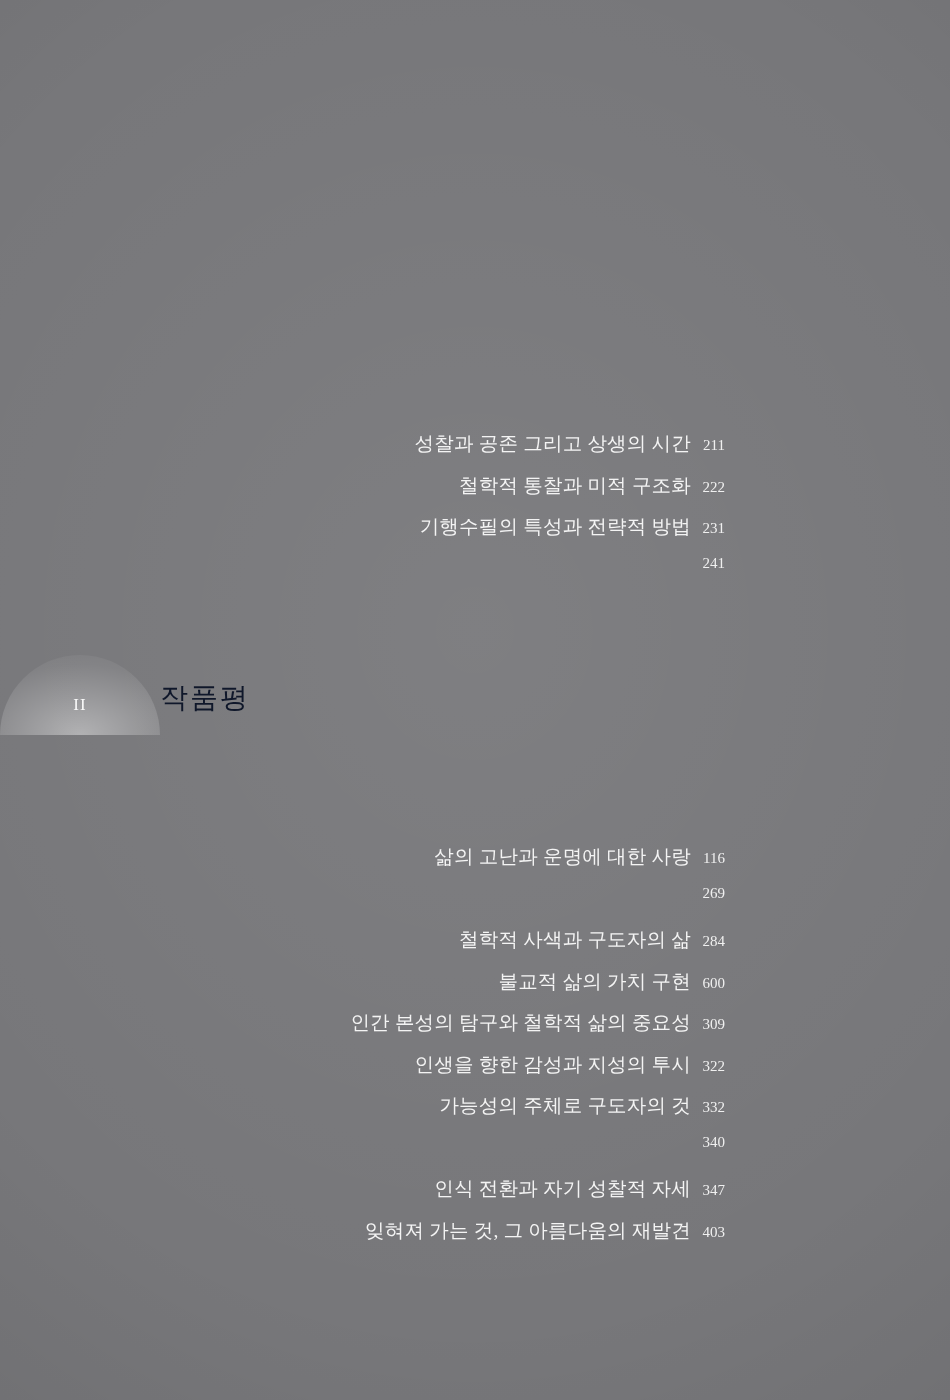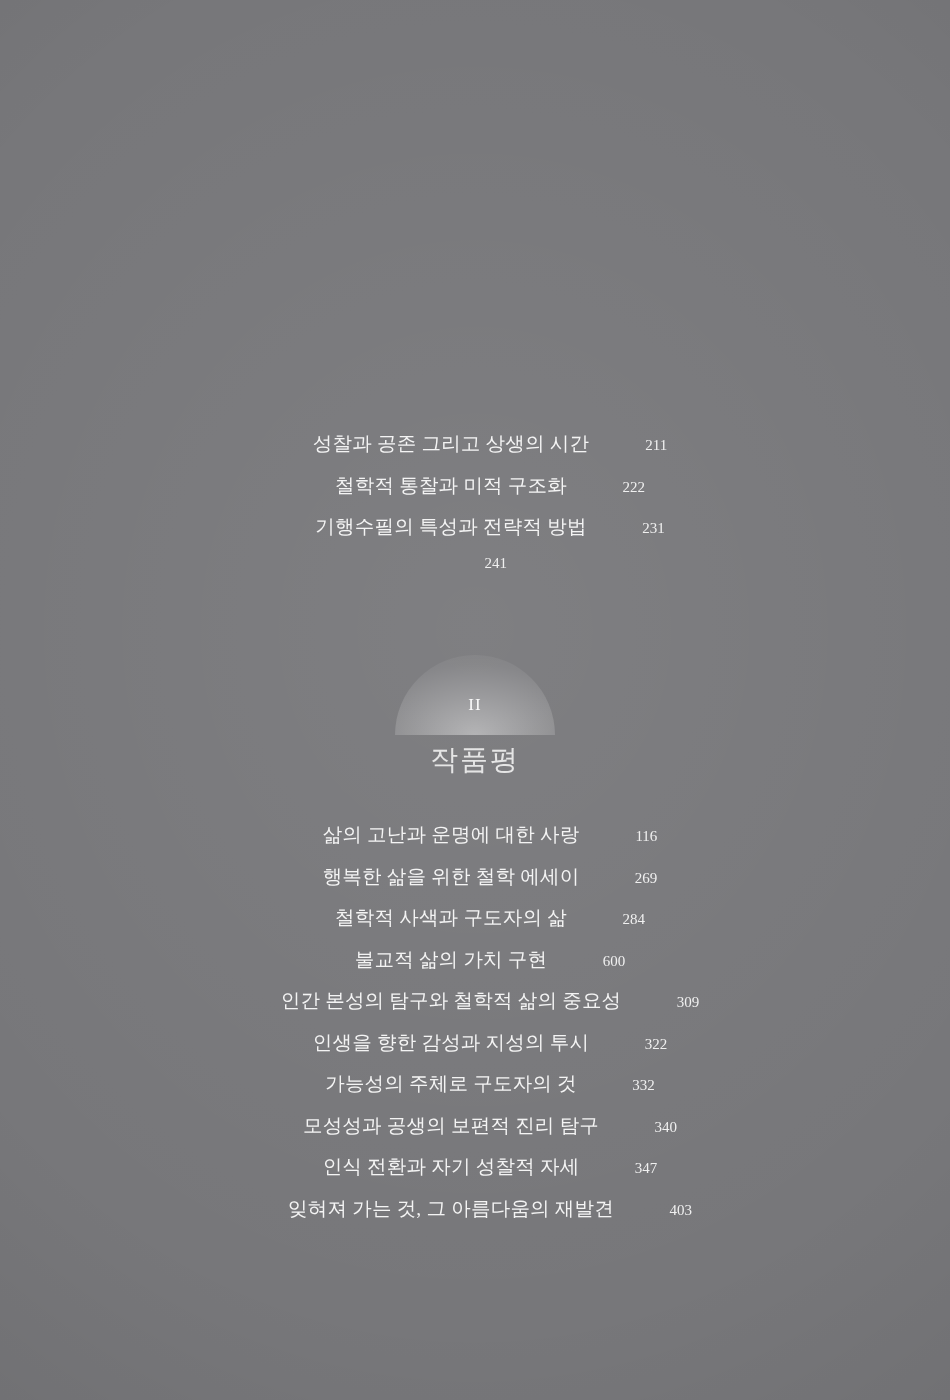--- a/index.html
+++ b/index.html
@@ -28,28 +28,27 @@
     right: 0;
     top: 0;
   }
 
   .toc-block {
     position: absolute;
     left: 255px;
     width: 470px;
   }
   #toc-block-one { top: 430px; }
-  #toc-block-two { top: 821px; }
+  #toc-block-two { top: 843px; }
 
   .toc-row {
     display: flex;
     align-items: baseline;
-    justify-content: center;
+    justify-content: flex-end;
     height: 41.5px;
-    gap: 44px;
   }
   .toc-title {
     font-size: 19.5px;
     letter-spacing: 0.2px;
     color: #f4f4f4;
     white-space: nowrap;
   }
   .toc-page {
     font-size: 15px;
     color: #f0f0f0;
@@ -58,21 +57,21 @@
     text-align: right;
   }
 
   
   .part-divider {
     position: absolute;
     left: 0;
     right: 0;
     top: 655px;
     display: flex;
-    flex-direction: column;
+    flex-direction: row;
     align-items: center;
   }
   .dome {
     width: 160px;
     height: 80px;
     border-top-left-radius: 80px 80px;
     border-top-right-radius: 80px 80px;
     background: radial-gradient(ellipse 100% 130% at 50% 100%, rgba(255,255,255,0.42) 0%, rgba(255,255,255,0.22) 38%, rgba(255,255,255,0.07) 68%, rgba(255,255,255,0.0) 100%);
     display: flex;
     align-items: flex-end;
@@ -83,21 +82,21 @@
     font-size: 17px;
     letter-spacing: 1px;
     color: #fafafa;
     position: relative;
     top: -20px;
   }
   .part-title {
     margin-top: 6px;
     font-size: 28px;
     letter-spacing: 2px;
-    color: #e5e5e5;
+    color: #0f172a;
   }
 </style>
 </head>
 <body>
 
 <div class="page"></div>
 
 <div class="content">
 
   <div class="toc-block" id="toc-block-one">
@@ -124,21 +123,20 @@
     </div>
     <div class="part-title">작품평</div>
   </div>
 
   <div class="toc-block" id="toc-block-two">
     <div class="toc-row">
       <span class="toc-title">삶의 고난과 운명에 대한 사랑</span>
       <span class="toc-page">116</span>
     </div>
     <div class="toc-row">
-      <span class="toc-title">행복한 삶을 위한 철학 에세이</span>
       <span class="toc-page">269</span>
     </div>
     <div class="toc-row">
       <span class="toc-title">철학적 사색과 구도자의 삶</span>
       <span class="toc-page">284</span>
     </div>
     <div class="toc-row">
       <span class="toc-title">불교적 삶의 가치 구현</span>
       <span class="toc-page">600</span>
     </div>
@@ -148,21 +146,20 @@
     </div>
     <div class="toc-row">
       <span class="toc-title">인생을 향한 감성과 지성의 투시</span>
       <span class="toc-page">322</span>
     </div>
     <div class="toc-row">
       <span class="toc-title">가능성의 주체로 구도자의 것</span>
       <span class="toc-page">332</span>
     </div>
     <div class="toc-row">
-      <span class="toc-title">모성성과 공생의 보편적 진리 탐구</span>
       <span class="toc-page">340</span>
     </div>
     <div class="toc-row">
       <span class="toc-title">인식 전환과 자기 성찰적 자세</span>
       <span class="toc-page">347</span>
     </div>
     <div class="toc-row">
       <span class="toc-title">잊혀져 가는 것, 그 아름다움의 재발견</span>
       <span class="toc-page">403</span>
     </div>

